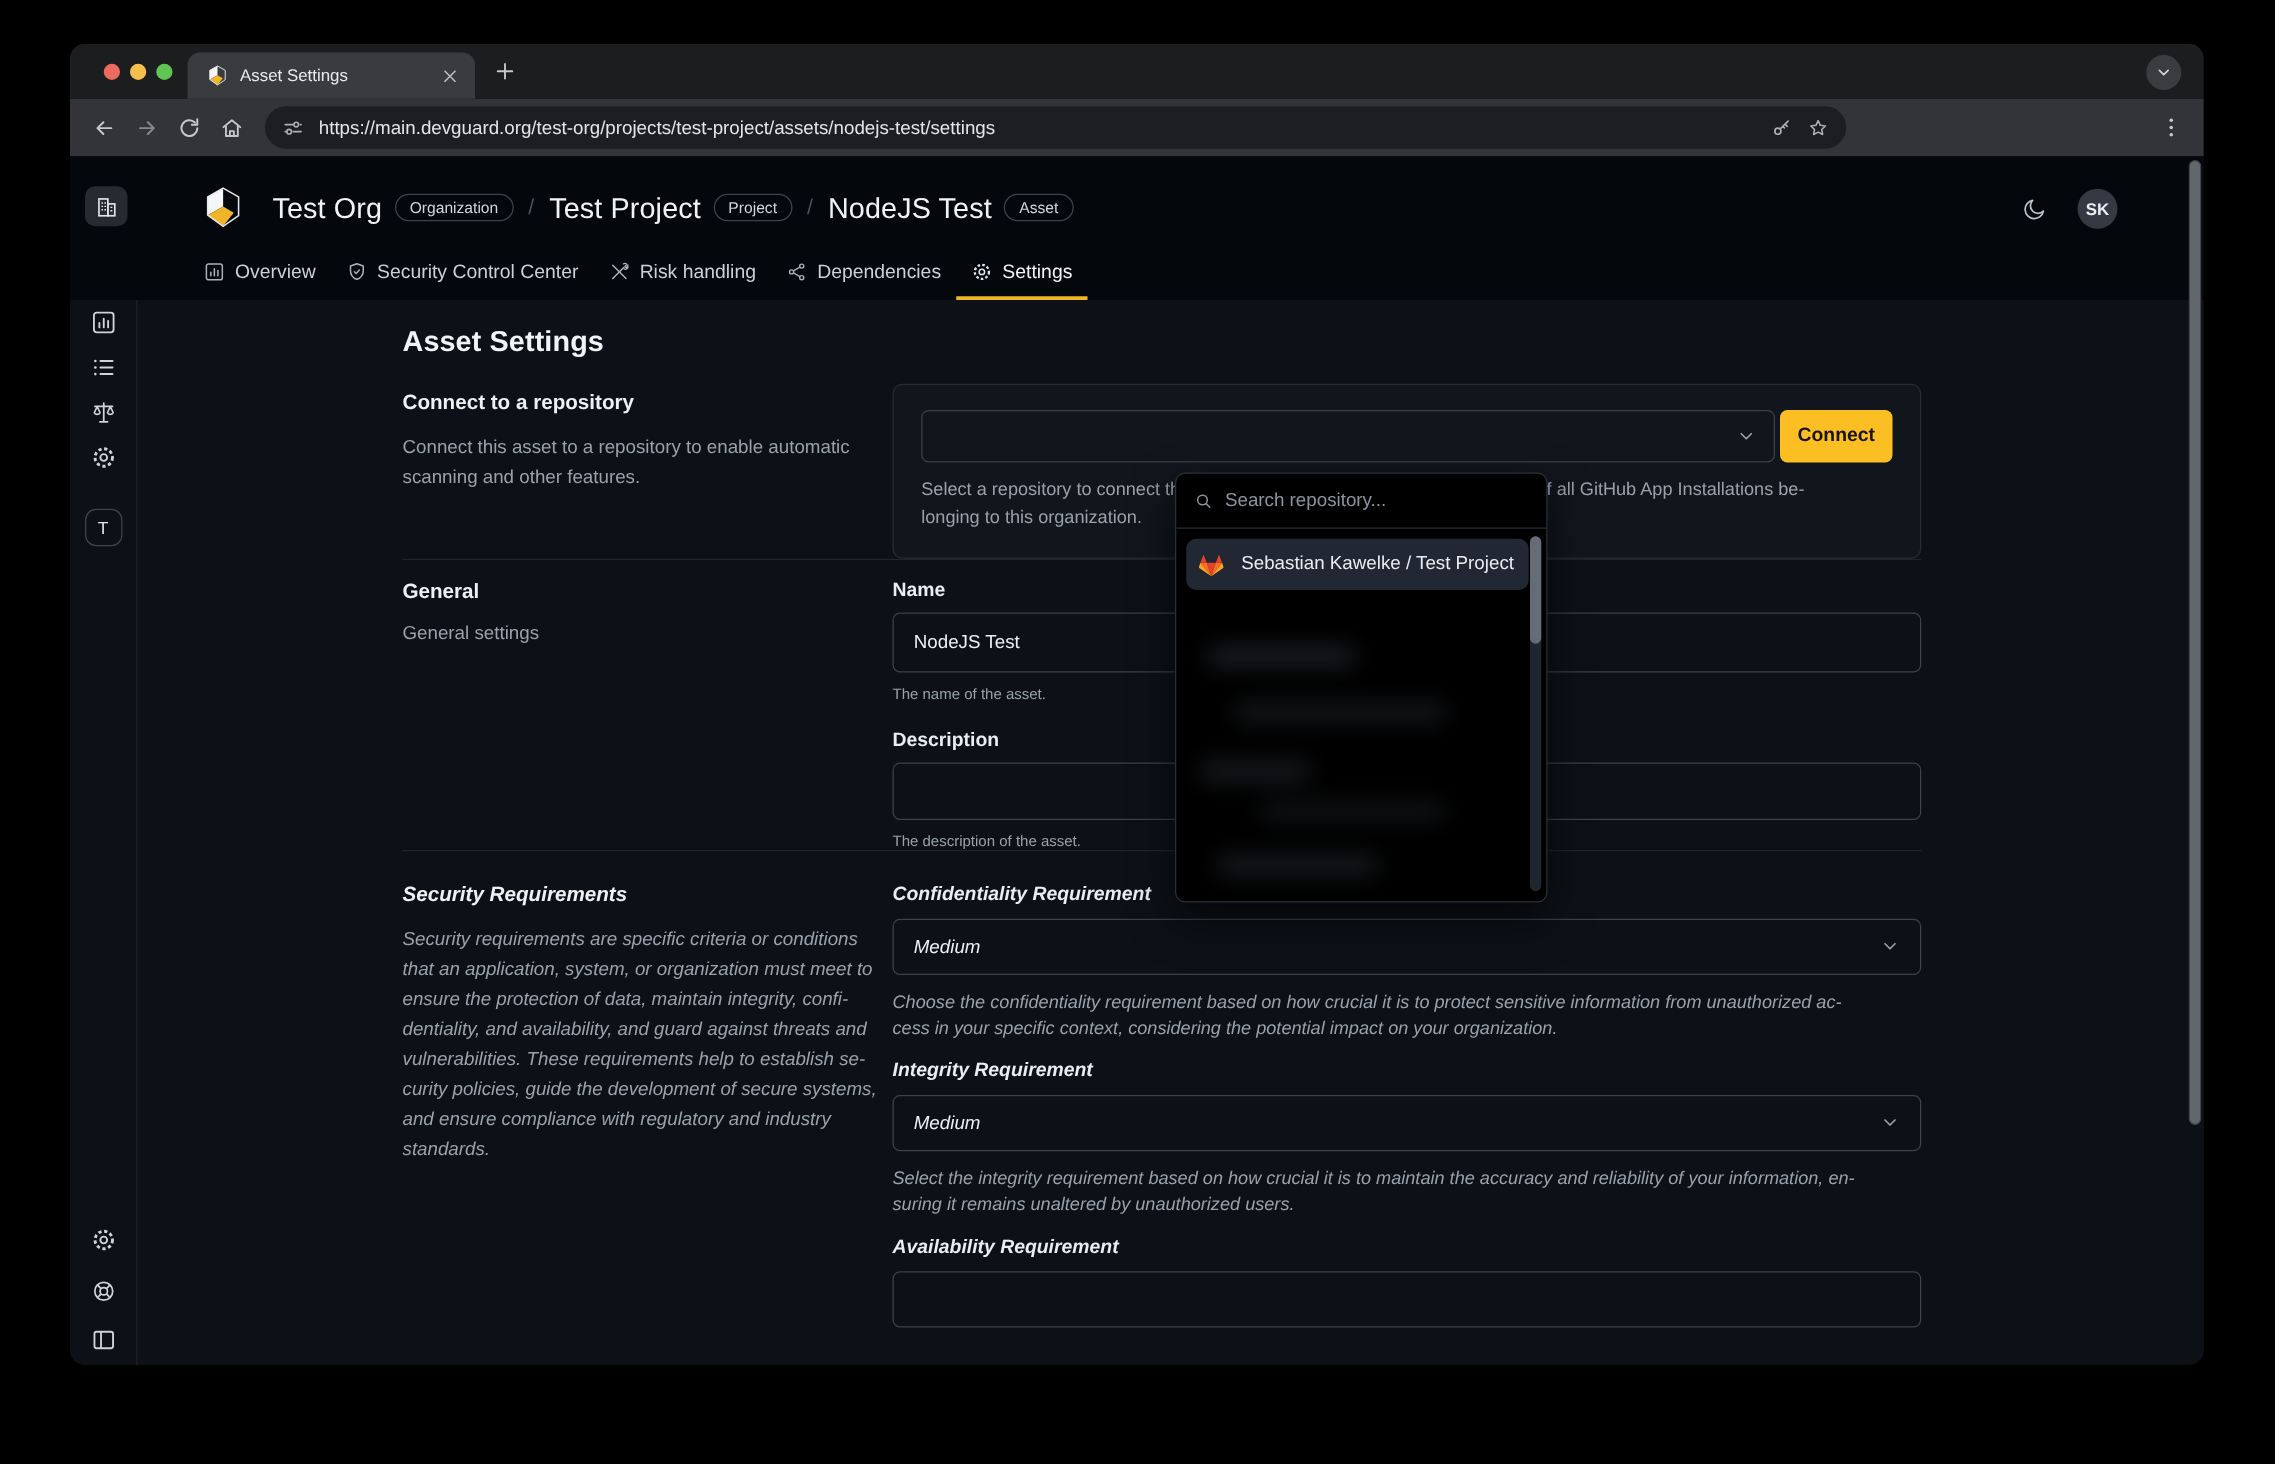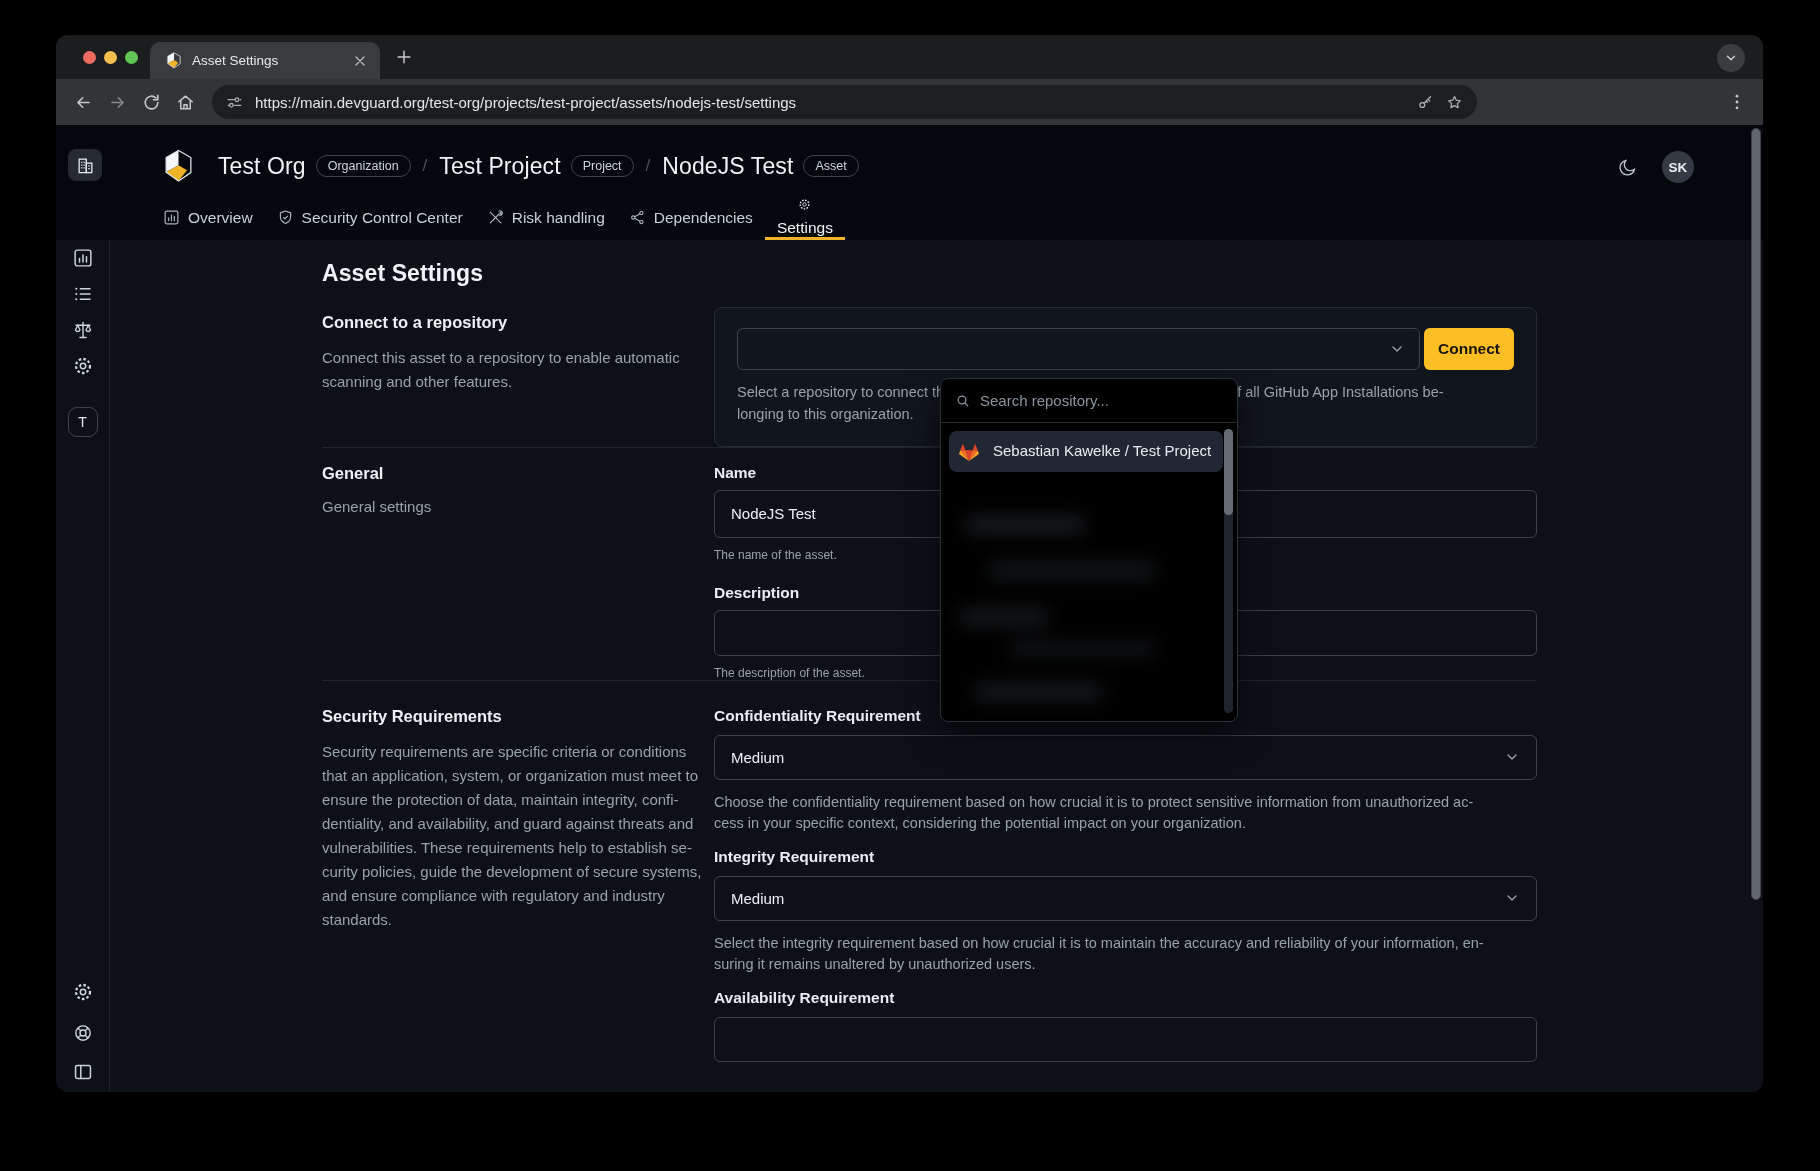--- a/index.html
+++ b/index.html
@@ -38,21 +38,21 @@
   .badge{border:1px solid #3d444d;border-radius:999px;padding:3px 11px;font-size:12.5px;color:#ced6de;white-space:nowrap;}
   .slash{font-size:17px;color:#4a535d;margin:0 2px;}
   .hdr-right{position:absolute;right:69px;top:26px;display:flex;align-items:center;gap:24px;}
   .moon{width:21px;height:21px;color:#b9c1ca;}
   .avatar{width:32px;height:32px;border-radius:50%;background:#333a43;color:#e8edf2;font-size:13.5px;
           font-weight:bold;display:flex;align-items:center;justify-content:center;}
   .nav{position:absolute;left:95px;bottom:0;display:flex;}
   .nav-tab{height:42px;padding:0 12px;display:flex;align-items:center;gap:8px;font-size:15.5px;
            color:#c9d1d9;border-bottom:3px solid transparent;white-space:nowrap;}
   .nav-tab svg{width:17px;height:17px;color:#aab3bd;}
-  .nav-tab.active{color:#f2f5f8;border-bottom-color:#f0b429;flex-direction:column;}
+  .nav-tab.active{color:#f2f5f8;border-bottom-color:#f0b429;}
   .nav-tab.active svg{color:#dfe5ea;}
   .rail{position:absolute;left:0;top:115px;bottom:0;width:54px;border-right:1px solid #1d232b;z-index:1;}
   .rail .ric{position:absolute;left:50%;transform:translate(-50%,-50%);width:21px;height:21px;color:#ccd4dc;}
   .t-avatar{position:absolute;left:50%;transform:translate(-50%,-50%);width:30px;height:30px;border:1px solid #3d444d;
             border-radius:9px;color:#dfe5ea;font-size:14px;display:flex;align-items:center;justify-content:center;}
   .content{position:absolute;left:54px;top:115px;right:0;bottom:0;overflow:hidden;padding:20px 0 0 212px;}
   .maincol{width:1215px;}
   h1.pgtitle{margin:0 0 20px;font-size:23px;font-weight:bold;color:#f1f4f7;letter-spacing:.1px;}
   .sect{display:flex;}
   .sect .left{width:392px;flex:none;padding-right:12px;}
@@ -63,21 +63,21 @@
   .card{background:#11161d;border:1px solid #252c35;border-radius:8px;padding:20px 22px;}
   .selrow{display:flex;gap:4px;}
   .combo{flex:1;height:42px;border:1px solid #3a424d;border-radius:6px;display:flex;align-items:center;
          padding:0 14px;color:#e9edf1;font-size:15px;}
   .combo .chev{margin-left:auto;width:16px;height:16px;color:#9aa3ad;}
   .btn-amber{width:90px;height:42px;border-radius:6px;background:#fbbf24;color:#19140a;font-size:15.5px;
              font-weight:bold;display:flex;align-items:center;justify-content:center;}
   .helper{margin:12px 0 0;font-size:14.5px;line-height:1.5;color:#98a2ad;}
   hr.div{border:none;border-top:1px solid #1f252d;margin:0;}
   .hr1{margin-top:48px;} .hr2{margin-top:28px;}
-  .g-sect{padding-top:16px;} .s-sect{padding-top:26px;}
+  .g-sect{padding-top:16px;} .s-sect{padding-top:26px;font-style:italic;}
   .flabel{font-size:15.5px;font-weight:bold;color:#e9edf1;}
   .input{margin-top:8px;height:48px;border:1px solid #3a424d;border-radius:6px;display:flex;align-items:center;
          padding:0 16px;font-size:15px;color:#eef1f4;background:#0d1117;}
   .textarea{margin-top:8px;height:46px;border:1px solid #3a424d;border-radius:6px;background:#0d1117;}
   .fhelp{margin-top:10px;font-size:12px;color:#98a2ad;}
   .mt22{margin-top:22px;} .mt14{margin-top:14px;}
   .select{margin-top:10px;height:45px;border:1px solid #3a424d;border-radius:6px;display:flex;align-items:center;
           padding:0 16px;font-size:15px;color:#eef1f4;}
   .select .chev{margin-left:auto;width:16px;height:16px;color:#9aa3ad;}
   .shelp{margin-top:12px;font-size:14.5px;line-height:21px;color:#98a2ad;}

